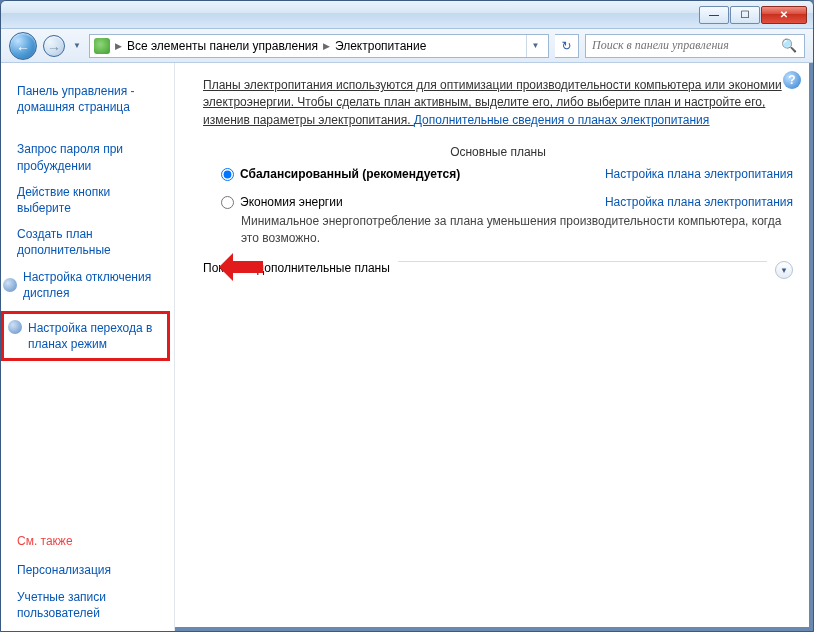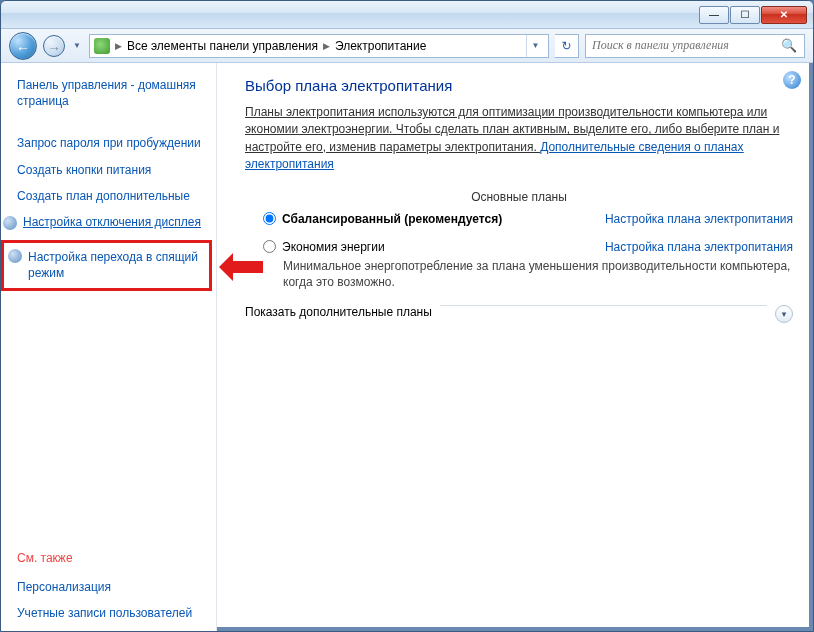--- a/index.html
+++ b/index.html
@@ -123,39 +123,38 @@
     width: 100%;
     font-family: Liberation Serif, serif;
   }
   .search-icon { color: #2b5da8; font-size: 13px; }
   .body {
     display: flex;
     height: calc(100% - 62px);
     position: relative;
   }
   .sidebar {
-    width: 216px;
+    width: 174px;
     background: #fff;
     border-right: 1px solid #e0e6ec;
-    padding: 14px 10px 10px 16px;
+    padding: 20px 10px 10px 16px;
     display: flex;
     flex-direction: column;
     gap: 10px;
     position: relative;
   }
   .side-link {
     color: #0857b5;
     cursor: pointer;
     line-height: 1.35;
   }
   .side-link.icon-row {
-    display: flex; align-items: flex-end; gap: 6px;
+    display: flex; align-items: center; gap: 6px;
     margin-left: -14px;
     padding-left: 0;
-    text-decoration: underline;
   }
   .side-mini-icon {
     width: 14px; height: 14px;
     border-radius: 50%;
     background: radial-gradient(circle at 35% 35%, #cfe1f5, #5f8ec4);
     flex-shrink: 0;
   }
   .side-highlight {
     border: 3px solid #e11b1b;
     padding: 6px 4px;
@@ -291,44 +290,43 @@
       <span class="search-icon">🔍</span>
     </div>
   </div>
 
   <div class="body">
 
     <div class="sidebar">
       <div class="side-link">Панель управления - домашняя страница</div>
       <div style="height:6px"></div>
       <div class="side-link">Запрос пароля при пробуждении</div>
-      <div class="side-link">Создать кнопки питания</div>
+      <div class="side-link">Действие кнопки выберите</div>
       <div class="side-link">Создать план дополнительные</div>
       <div class="side-link icon-row">
         <span class="side-mini-icon"></span>
         <span>Настройка отключения дисплея</span>
       </div>
       <div class="side-highlight">
         <span class="side-mini-icon"></span>
-        <span class="side-link" style="color:#0857b5">Настройка перехода в спящий режим</span>
+        <span class="side-link" style="color:#0857b5">Настройка перехода в планах режим</span>
       </div>
 
       <div class="side-spacer"></div>
 
       <div class="side-section-label">См. также</div>
       <div class="side-link">Персонализация</div>
       <div class="side-link">Учетные записи пользователей</div>
     </div>
 
     <div class="main">
       <div class="help-icon">
         <span>?</span>
       </div>
 
-      <h1>Выбор плана электропитания</h1>
 
       <p class="intro">
         <span>Планы электропитания используются для оптимизации производительности компьютера или экономии электроэнергии. Чтобы сделать план активным, выделите его, либо выберите план и настройте его, изменив параметры электропитания. </span><a>Дополнительные сведения о планах электропитания</a>
       </p>
 
       <div class="section-head">
         <span>Основные планы</span>
         <div class="line"></div>
       </div>
 

